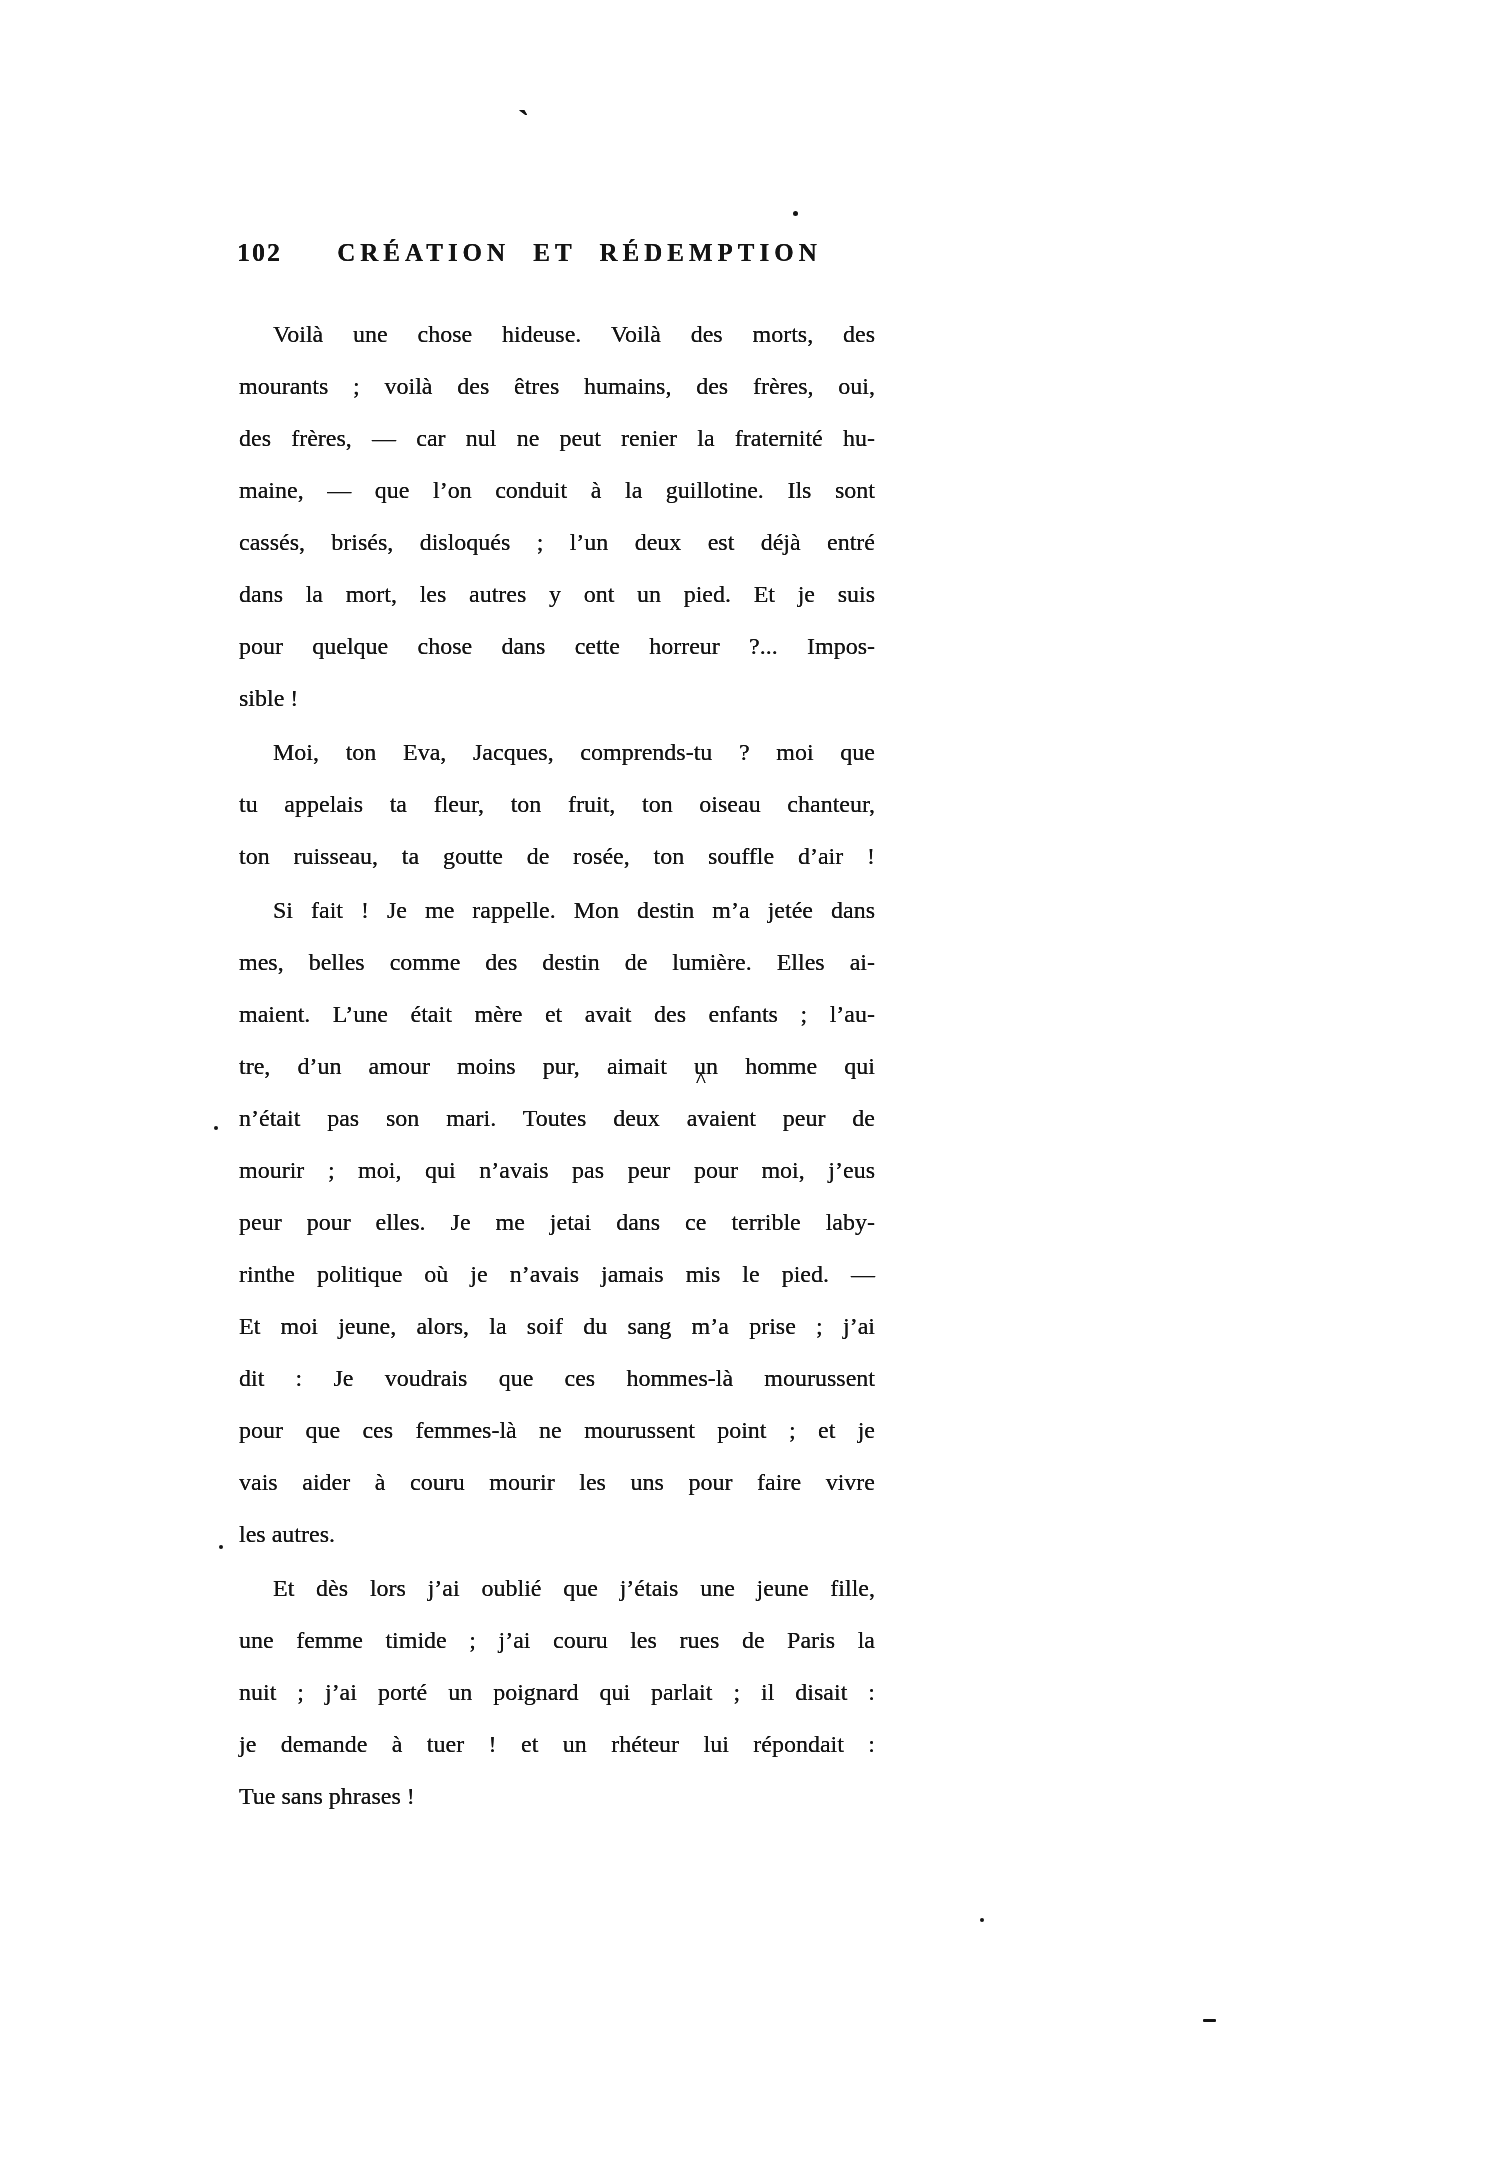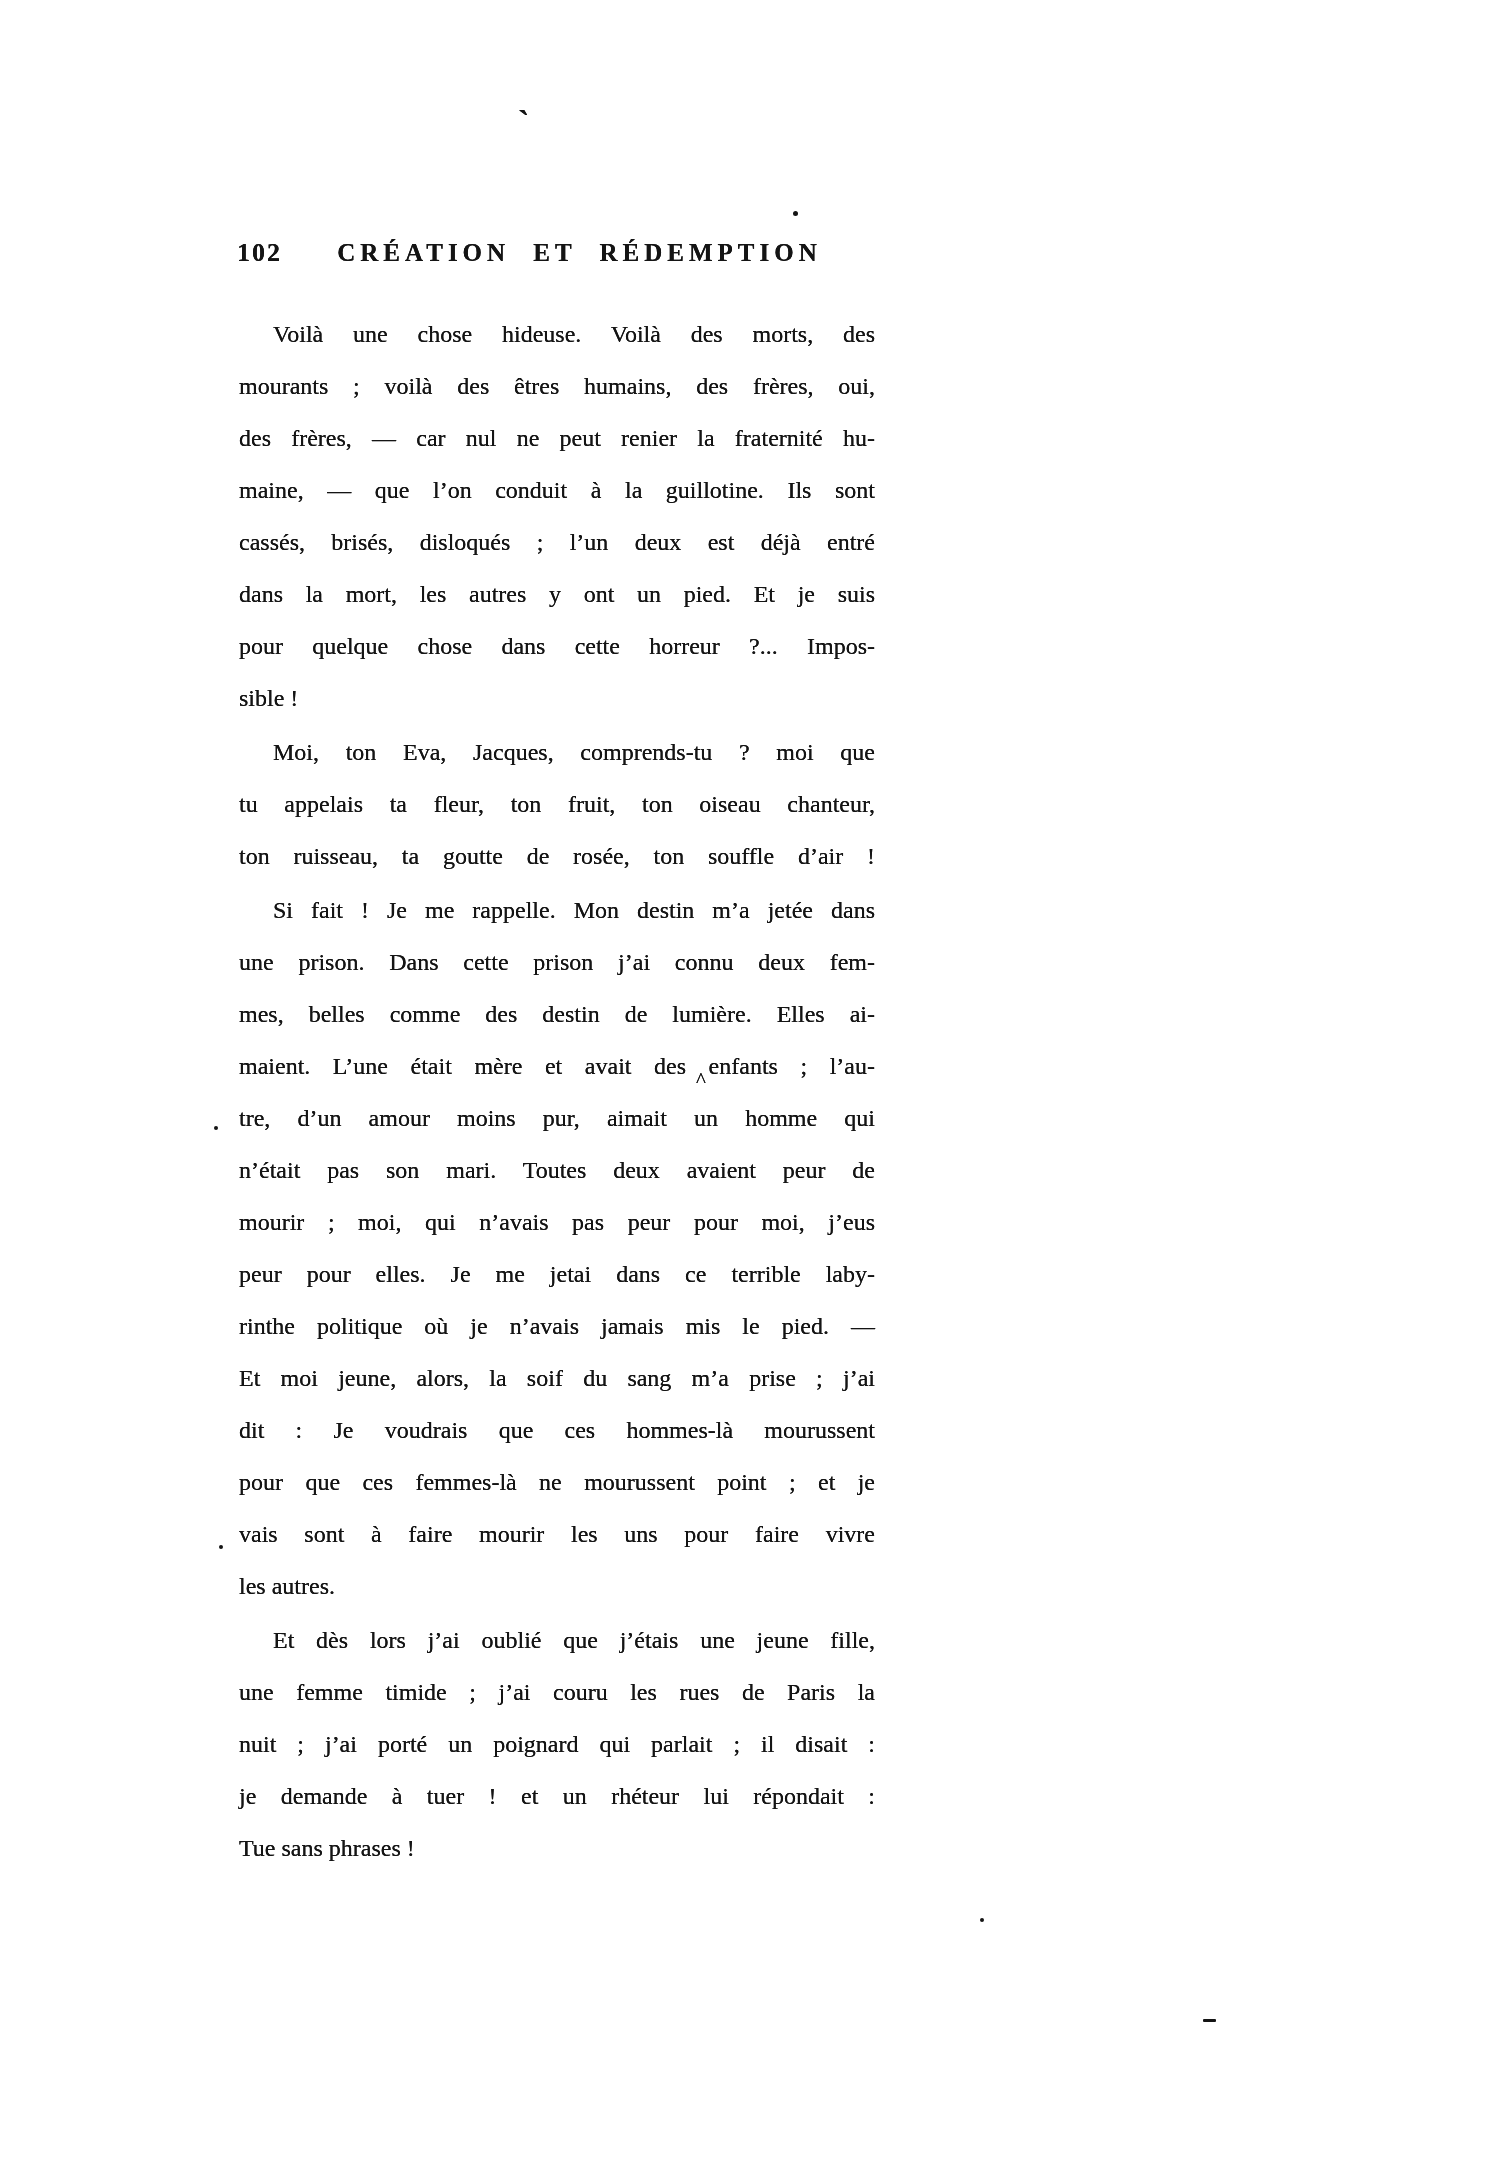--- a/index.html
+++ b/index.html
@@ -126,32 +126,31 @@
     </div>
 
     <div class="para">
       <div class="line j ind">Moi, ton Eva, Jacques, comprends-tu ? moi que</div>
       <div class="line j">tu appelais ta fleur, ton fruit, ton oiseau chanteur,</div>
       <div class="line j">ton ruisseau, ta goutte de rosée, ton souffle d’air !</div>
     </div>
 
     <div class="para">
       <div class="line j ind">Si fait ! Je me rappelle. Mon destin m’a jetée dans</div>
-      <div class="line j">une prison. Dans cette prison j’ai connu deux fem-</div>
       <div class="line j">mes, belles comme des destin de lumière. Elles ai-</div>
       <div class="line j">maient. L’une était mère et avait des enfants ; l’au-</div>
       <div class="line j">tre, d’un amour moins pur, aimait un homme qui</div>
       <div class="line j">n’était pas son mari. Toutes deux avaient peur de</div>
       <div class="line j">mourir ; moi, qui n’avais pas peur pour moi, j’eus</div>
       <div class="line j">peur pour elles. Je me jetai dans ce terrible laby-</div>
       <div class="line j">rinthe politique où je n’avais jamais mis le pied. —</div>
       <div class="line j">Et moi jeune, alors, la soif du sang m’a prise ; j’ai</div>
       <div class="line j">dit : Je voudrais que ces hommes-là mourussent</div>
       <div class="line j">pour que ces femmes-là ne mourussent point ; et je</div>
-      <div class="line j">vais sont à faire mourir les uns pour faire vivre</div>
+      <div class="line j">vais aider à couru mourir les uns pour faire vivre</div>
       <div class="line end">les autres.</div>
     </div>
 
     <div class="para">
       <div class="line j ind">Et dès lors j’ai oublié que j’étais une jeune fille,</div>
       <div class="line j">une femme timide ; j’ai couru les rues de Paris la</div>
       <div class="line j">nuit ; j’ai porté un poignard qui parlait ; il disait :</div>
       <div class="line j">je demande à tuer ! et un rhéteur lui répondait :</div>
       <div class="line end">Tue sans phrases !</div>
     </div>

